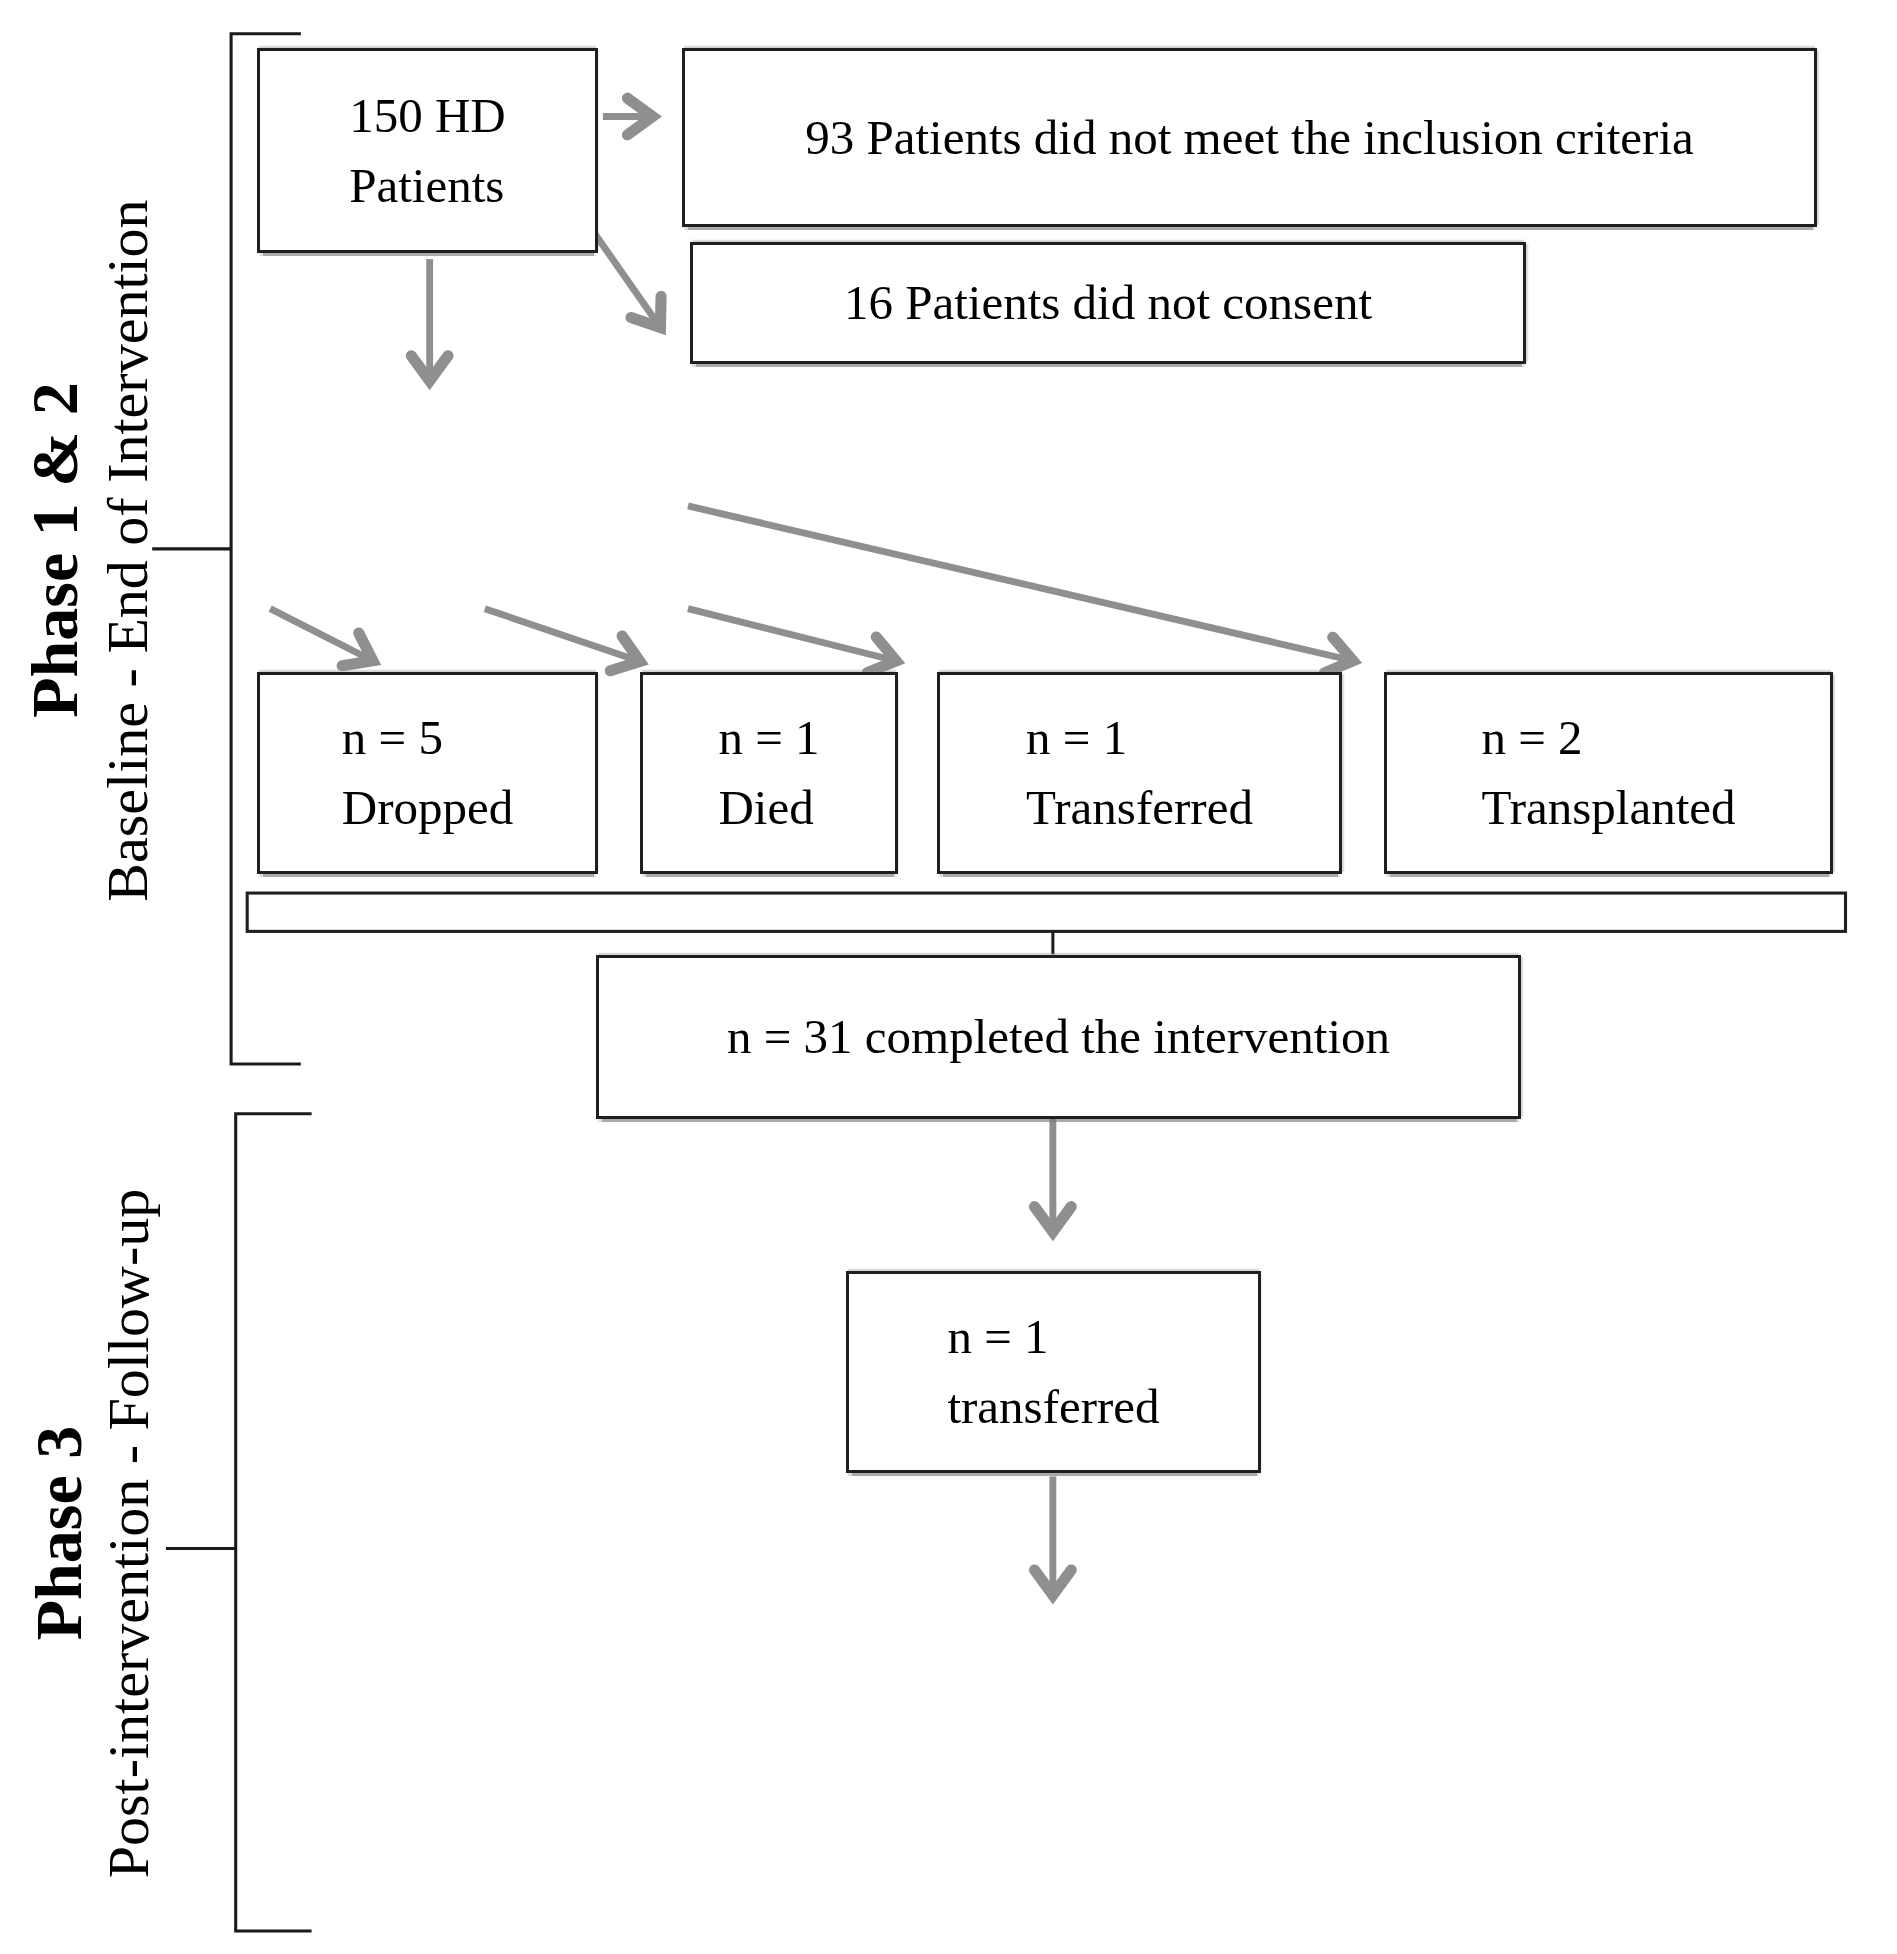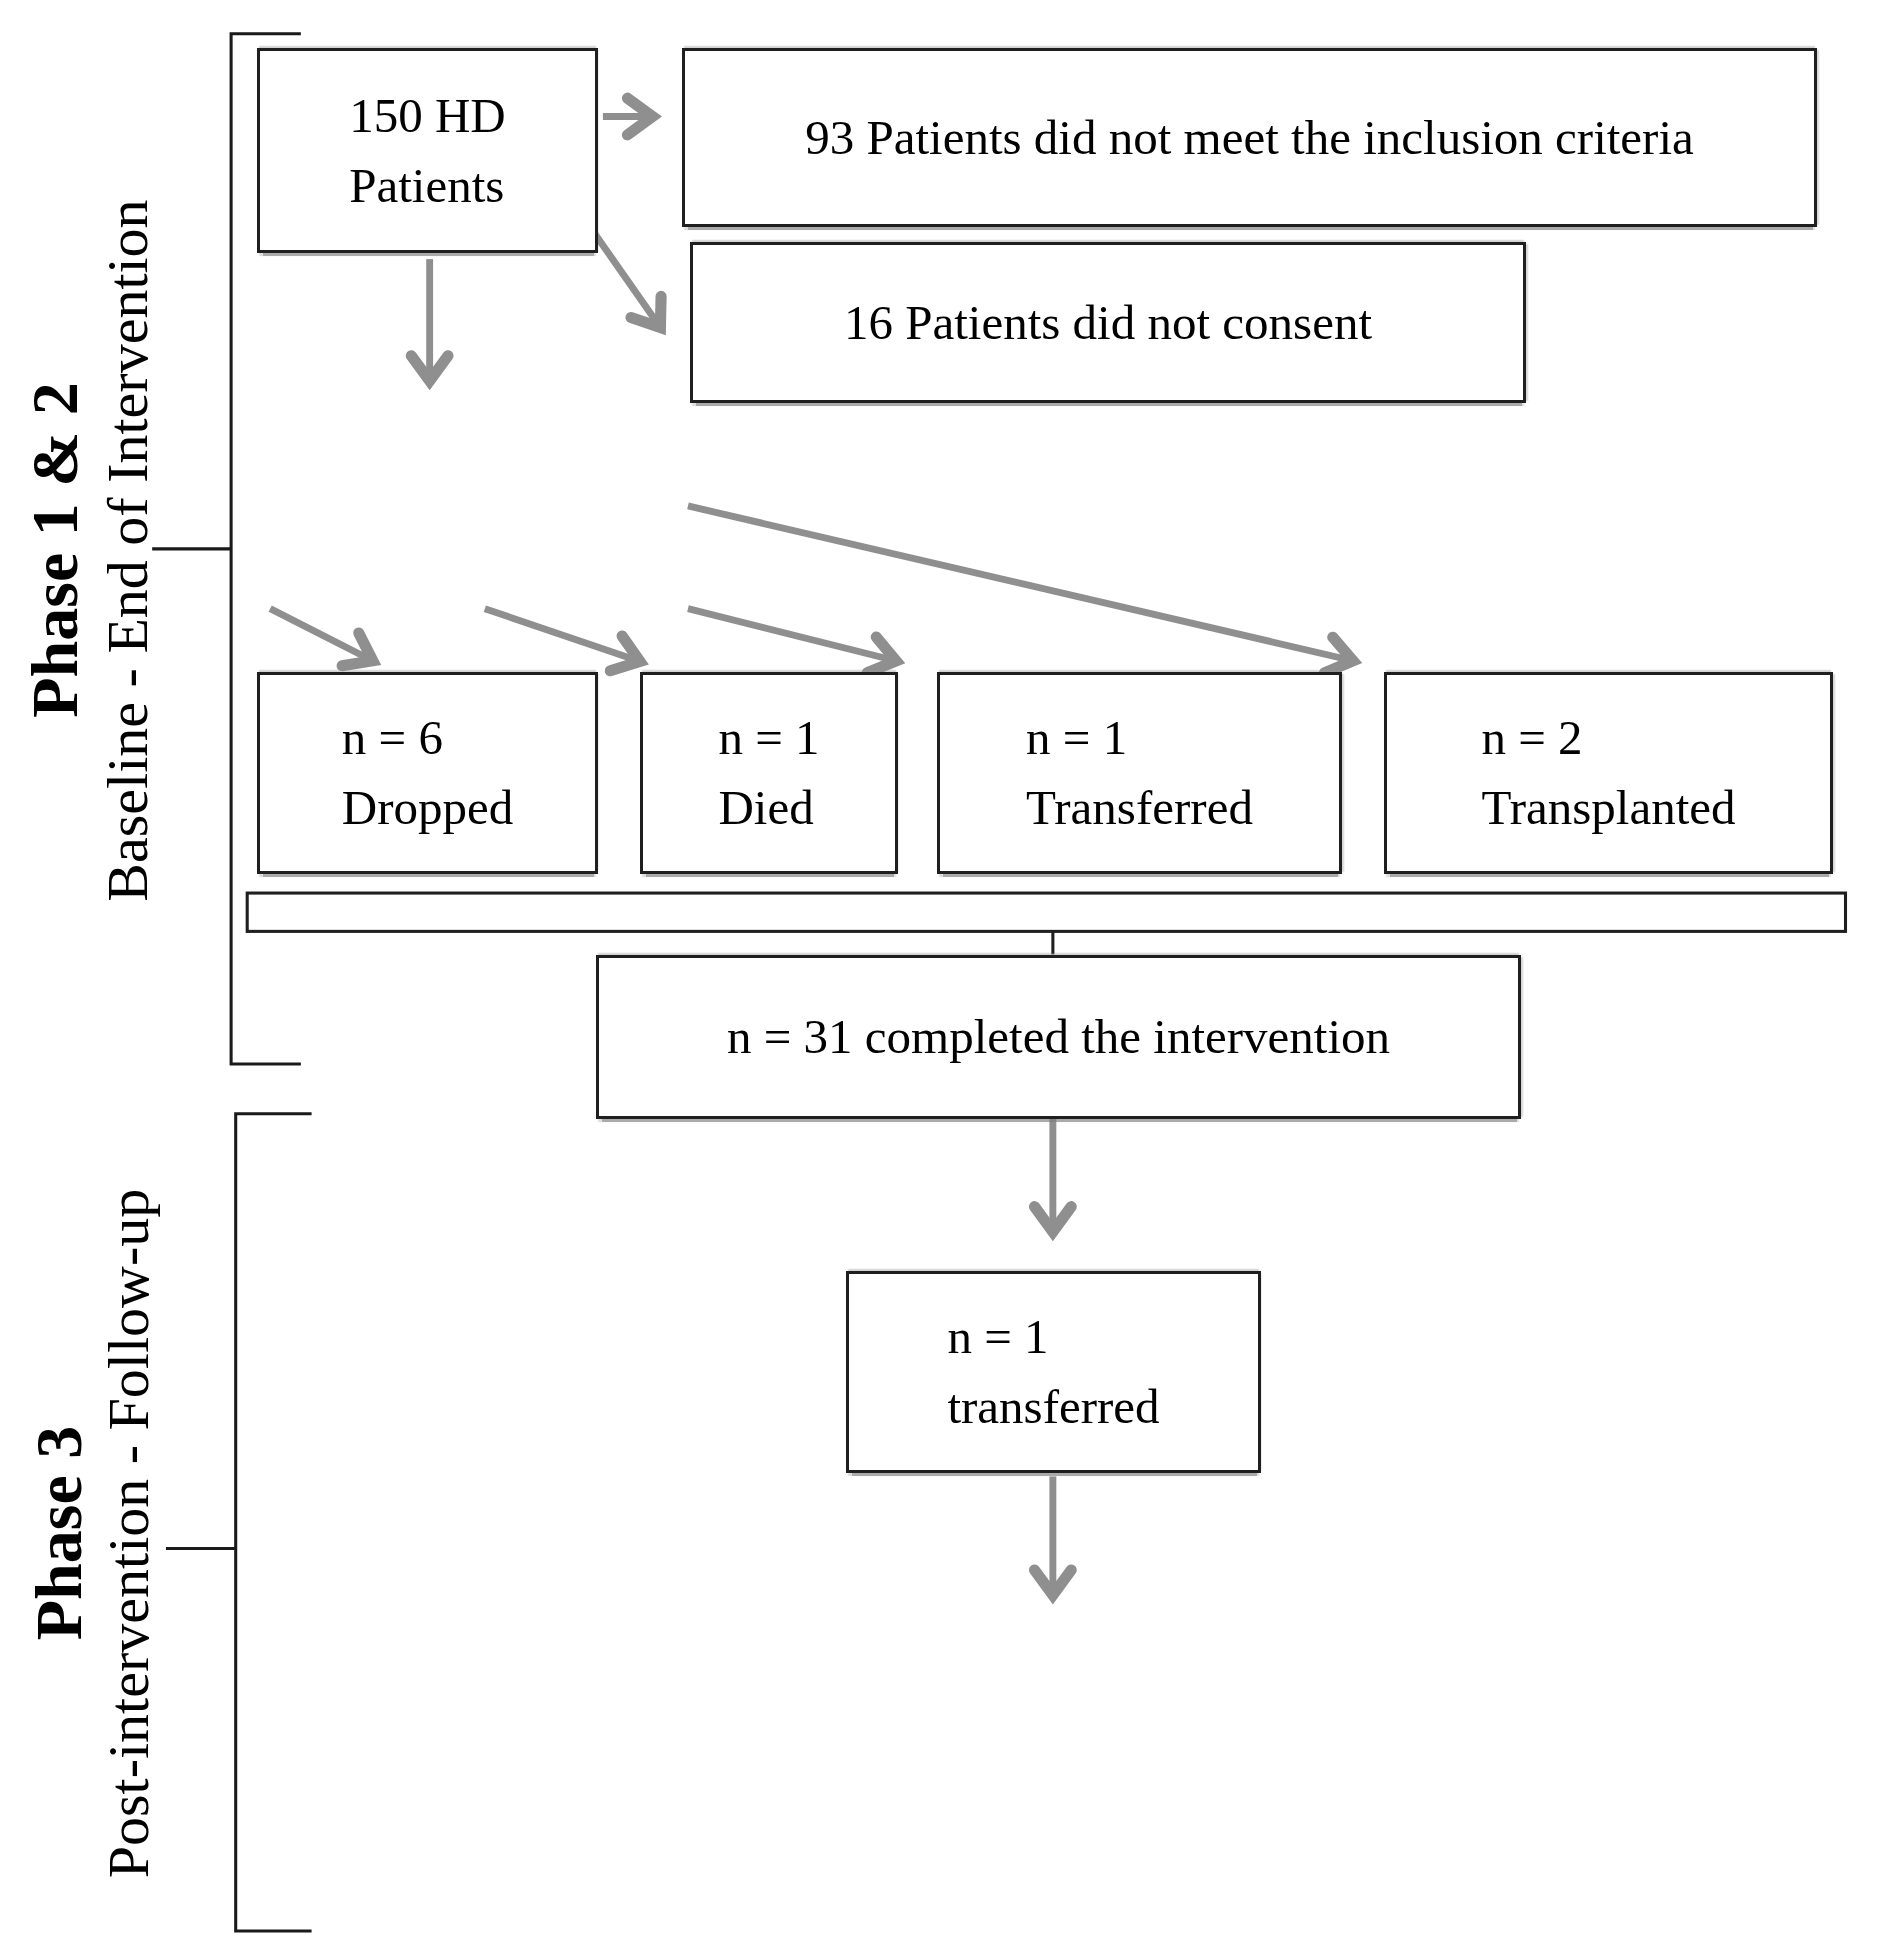--- a/index.html
+++ b/index.html
@@ -69,24 +69,24 @@
   <div class="vlabel sub" style="left:-389px;top:512px;width:1032px;height:77px;">Baseline - End of Intervention</div>
 
   <div class="vlabel title" style="left:-350px;top:1491px;width:817px;height:84px;">Phase 3</div>
   <div class="vlabel sub" style="left:-280px;top:1495px;width:817px;height:77px;">Post-intervention - Follow-up</div>
 
   <div class="box" style="left:257px;top:48px;width:341px;height:205px;">150 HD
 Patients</div>
 
   <div class="box" style="left:682px;top:48px;width:1135px;height:179px;">93 Patients did not meet the inclusion criteria</div>
 
-  <div class="box" style="left:690px;top:242px;width:836px;height:161px;">16 Patients did not consent</div>
+  <div class="box" style="left:690px;top:242px;width:836px;height:122px;">16 Patients did not consent</div>
 
 
-  <div class="box" style="left:257px;top:672px;width:341px;height:202px;">n = 6
+  <div class="box" style="left:257px;top:672px;width:341px;height:202px;">n = 5
 Dropped</div>
 
   <div class="box" style="left:640px;top:672px;width:258px;height:202px;">n = 1
 Died</div>
 
   <div class="box" style="left:937px;top:672px;width:405px;height:202px;">n = 1
 Transferred</div>
 
   <div class="box" style="left:1384px;top:672px;width:449px;height:202px;">n = 2
 Transplanted</div>

